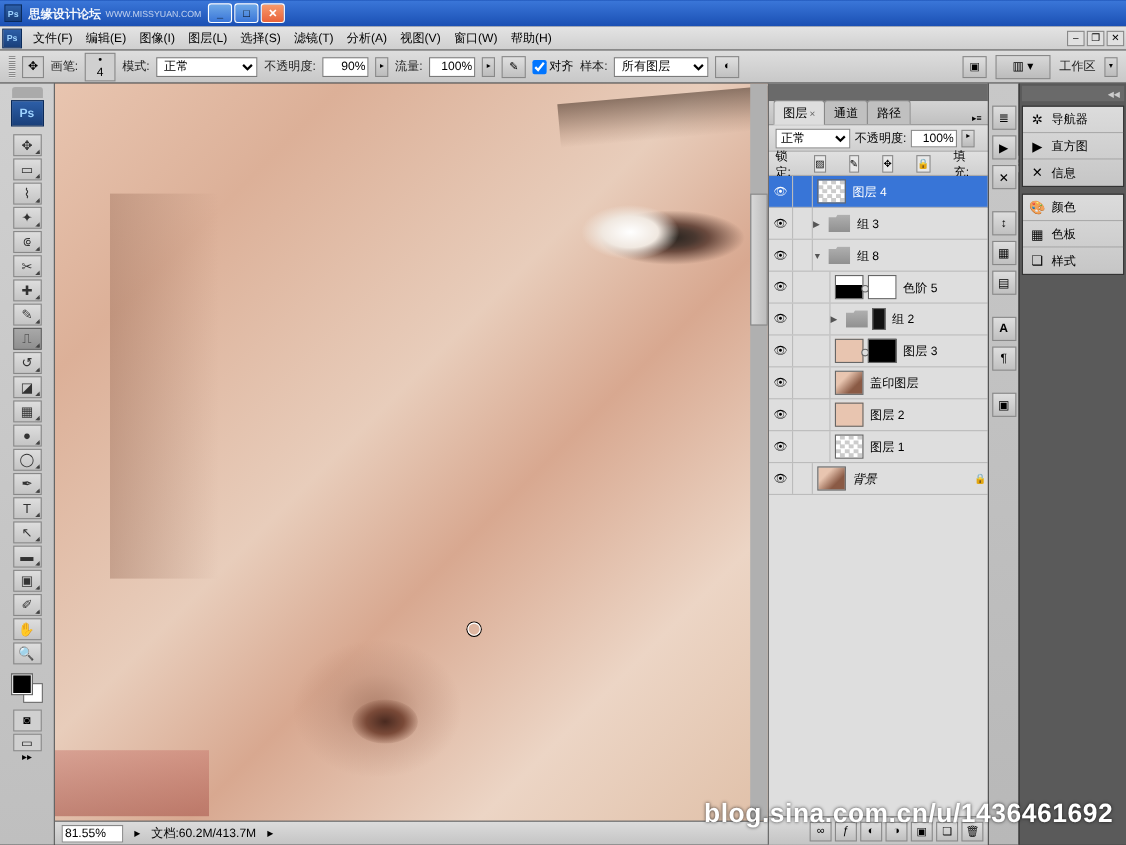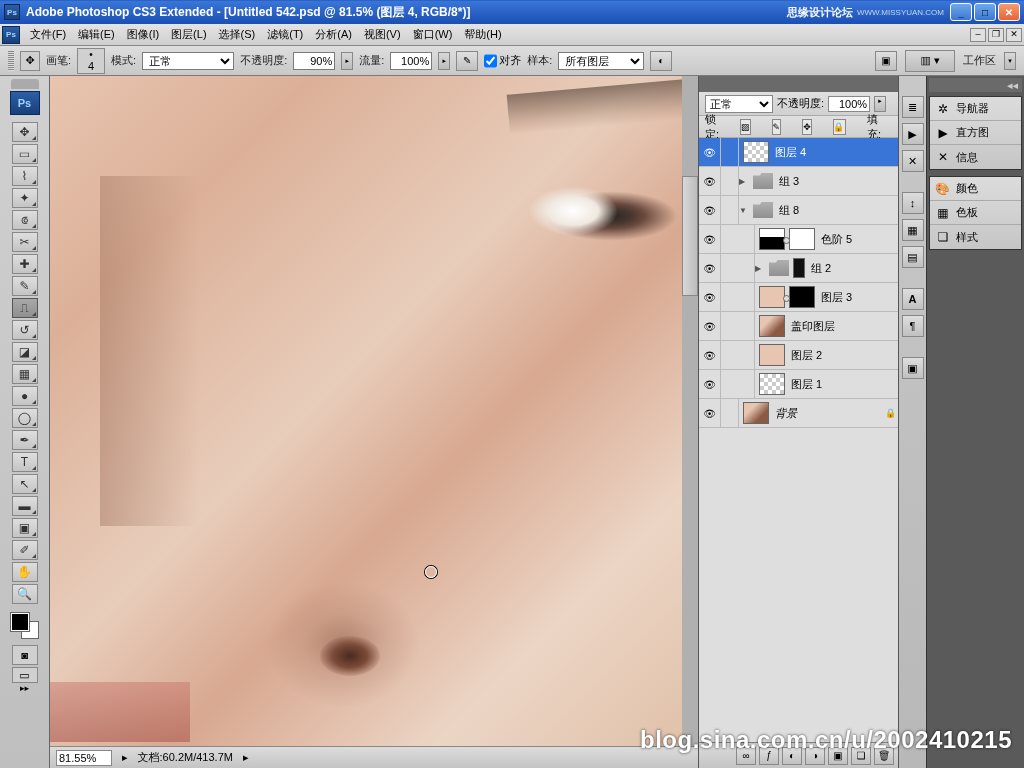--- a/index.html
+++ b/index.html
@@ -103,21 +103,20 @@
 .palcol .pr{height:24px;display:flex;align-items:center;padding:0 5px;gap:5px;border-bottom:1px solid #aaa;cursor:pointer}
 .palcol .pr:last-child{border-bottom:none}
 .palcol .pi{width:16px;height:16px;display:flex;align-items:center;justify-content:center;font-size:12px}
 .watermark-foot{position:absolute;right:12px;bottom:14px;color:#fff;font-size:24px;font-weight:bold;font-family:Arial;text-shadow:0 0 3px rgba(0,0,0,.8);pointer-events:none;letter-spacing:.5px}
 </style>
 </head>
 <body>
 
 <div class="titlebar">
   <div class="ps">Ps</div>
-  <div class="t">Adobe Photoshop CS3 Extended - [Untitled 542.psd @ 81.5% (图层 4, RGB/8*)]</div>
   <div class="watermark">思缘设计论坛</div>
   <div class="wm2">WWW.MISSYUAN.COM</div>
   <div class="winbtns">
     <button class="min">_</button>
     <button class="max">□</button>
     <button class="close">✕</button>
   </div>
 </div>
 
 <div class="menubar">
@@ -221,20 +220,26 @@
       <span>▸</span>
       <span><span>文档:</span><span>60.2M/413.7M</span></span>
       <span>▸</span>
     </div>
   </div>
 
   <div class="rightarea">
 
     <div class="layerspanel">
       <div class="lp-top"></div>
+      <div class="lp-tabs">
+        <div class="tab act"><span>图层</span><span class="x">×</span></div>
+        <div class="tab">通道</div>
+        <div class="tab">路径</div>
+        <div class="tri">▸≡</div>
+      </div>
       <div class="lp-row">
         <select><option>正常</option></select>
         <span>不透明度:</span>
         <input class="pct" value="100%" style="">
         <div class="arw">▸</div>
       </div>
       <div class="lp-lock">
         <span>锁定:</span>
         <div class="li">▨</div>
         <div class="li">✎</div>
@@ -367,13 +372,13 @@
         <div class="pr">
             <span class="pi">❏</span>
             <span>样式</span>
           </div>
       </div>
     </div>
 
   </div>
 </div>
 
-<div class="watermark-foot">blog.sina.com.cn/u/2002410215</div>
+<div class="watermark-foot">blog.sina.com.cn/u/1436461692</div>
 
 </body></html>

